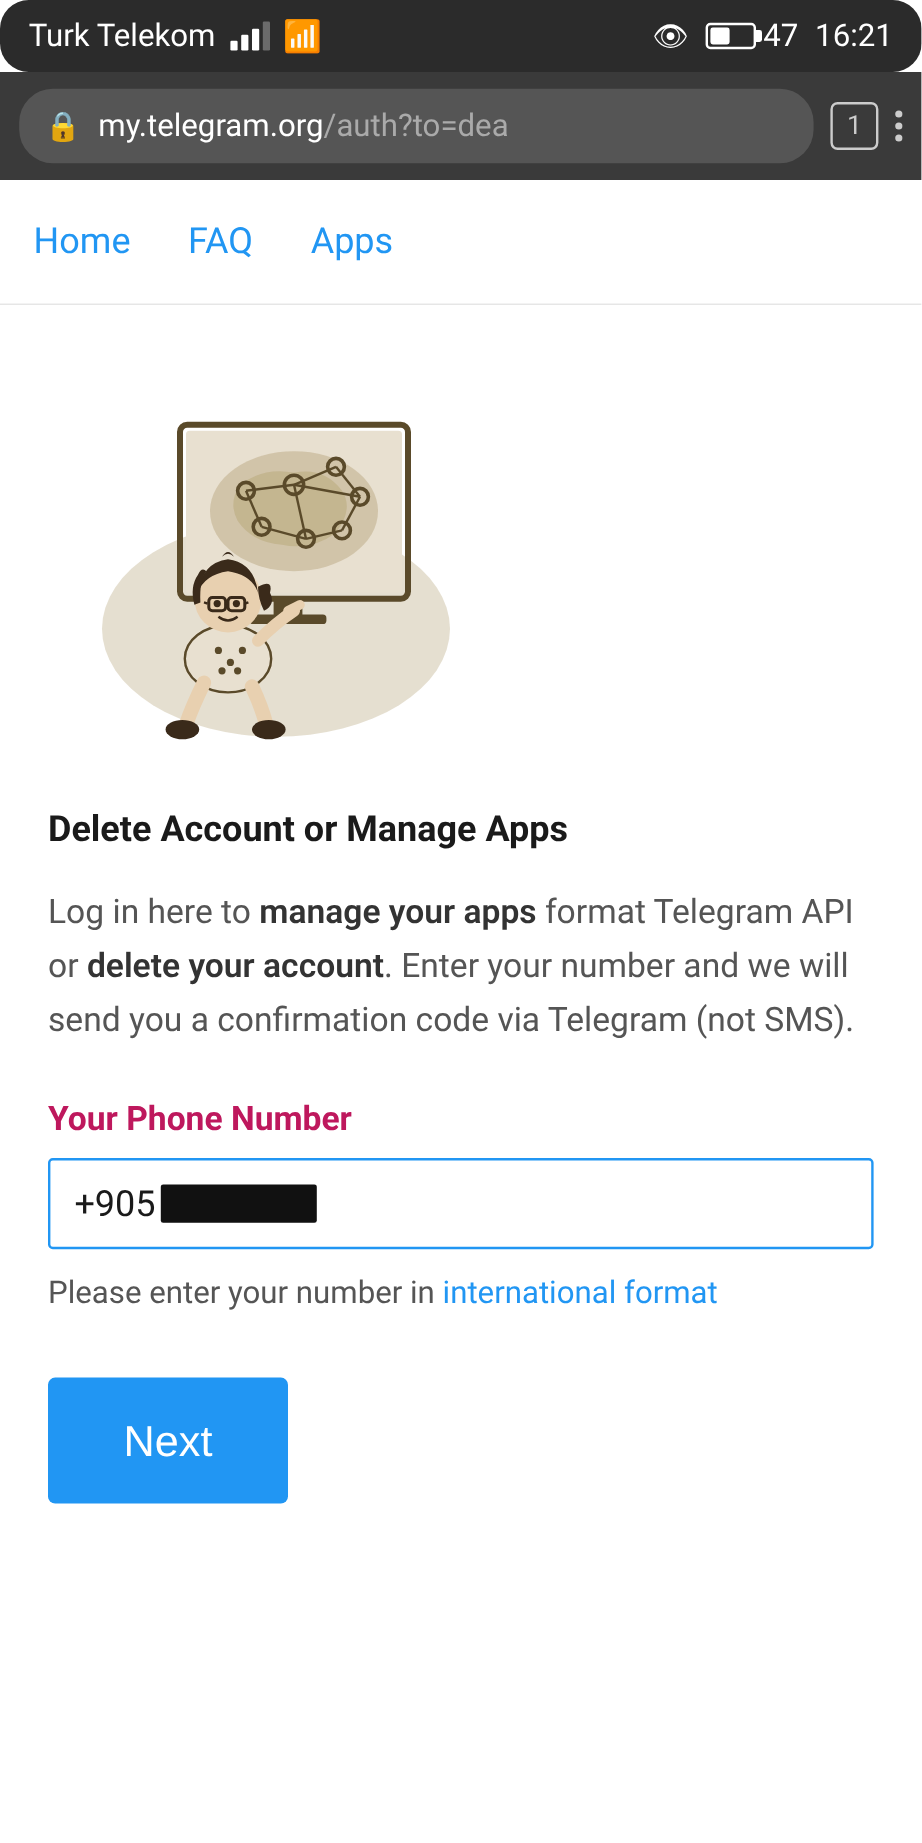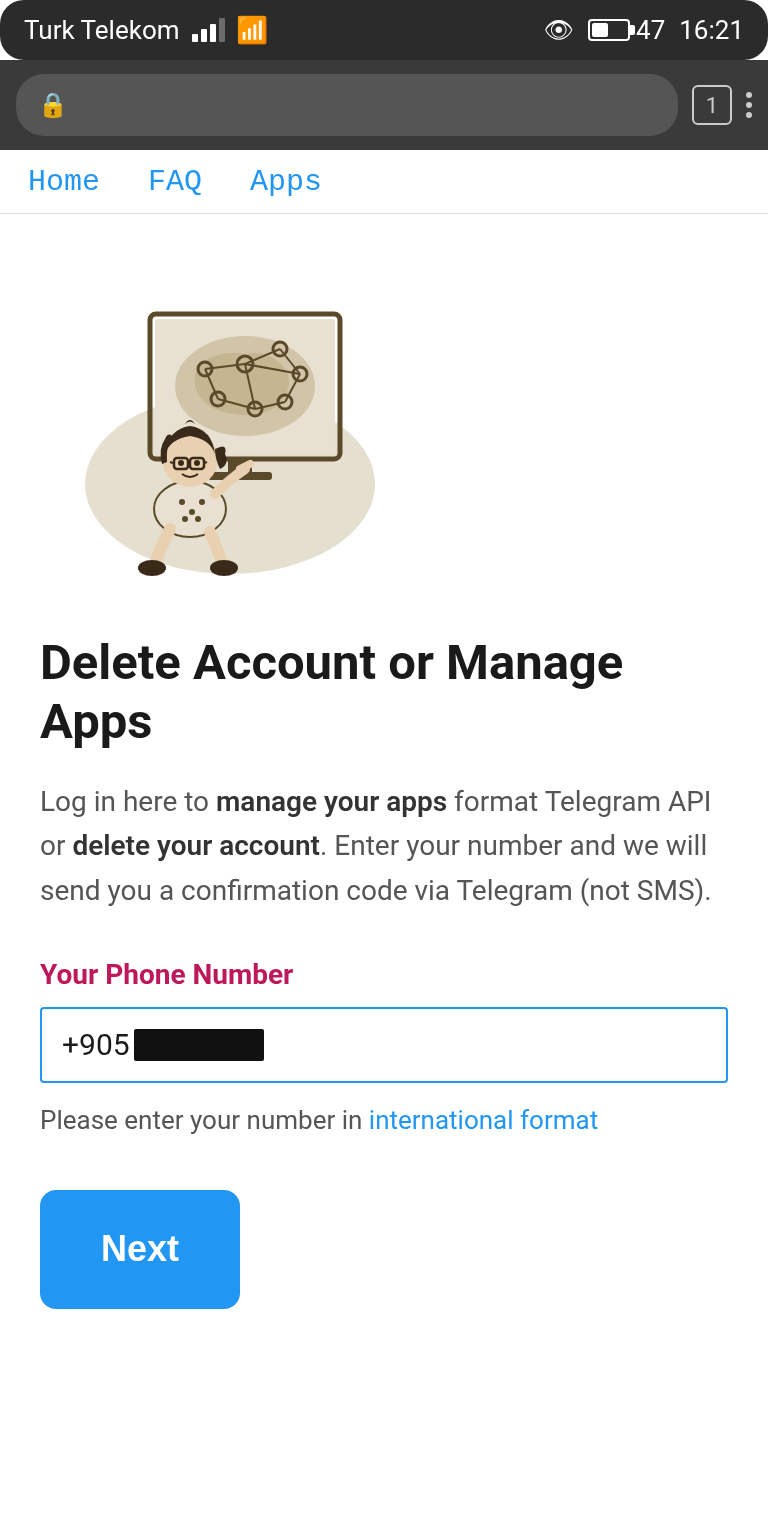--- a/index.html
+++ b/index.html
@@ -148,23 +148,22 @@
       background: #ccc;
       border-radius: 50%;
     }
 
     
     .nav-bar {
       border-bottom: 1px solid #e0e0e0;
       display: flex;
       align-items: center;
       padding: 0 28px;
-      height: 64px;
+      height: 104px;
       gap: 48px;
-      font-family: Liberation Mono, monospace;
     }
     .nav-link {
       color: #2196F3;
       font-size: 30px;
       text-decoration: none;
       padding: 10px 0;
     }
 
     
     .main-content {
@@ -179,21 +178,21 @@
       margin-left: 20px;
     }
 
     .illustration {
       width: 340px;
       height: 340px;
     }
 
     
     .page-title {
-      font-size: 49px;
+      font-size: 30px;
       font-weight: 700;
       color: #1a1a1a;
       margin-bottom: 28px;
       line-height: 1.2;
     }
 
     
     .description {
       font-size: 28px;
       color: #555;
@@ -231,25 +230,25 @@
       color: #2196F3;
       text-decoration: none;
       margin-top: 43px;
     }
 
     
     .next-button {
       background: #2196F3;
       color: #fff;
       border: none;
-      border-radius: 16px;
+      border-radius: 6px;
       width: 200px;
-      height: 119px;
+      height: 105px;
       font-size: 36px;
-      font-weight: 700;
+      font-weight: 400;
       cursor: pointer;
       display: flex;
       align-items: center;
       justify-content: center;
     }
 
     
     .phone-value {
       display: flex;
       align-items: center;
@@ -290,20 +289,23 @@
       </div>
       <span>47</span>
     </div>
     <span>16:21</span>
   </div>
 </div>
 
 <div class="browser-bar">
   <div class="url-bar">
     <span class="lock-icon">🔒</span>
+    <div class="url-text">
+      <span>my.telegram.org</span><span style="color:#aaa;">/auth?to=dea</span>
+    </div>
   </div>
   <div class="tab-count">1</div>
   <div class="menu-dots">
     <div class="dot"></div>
     <div class="dot"></div>
     <div class="dot"></div>
   </div>
 </div>
 
 <div class="nav-bar">

